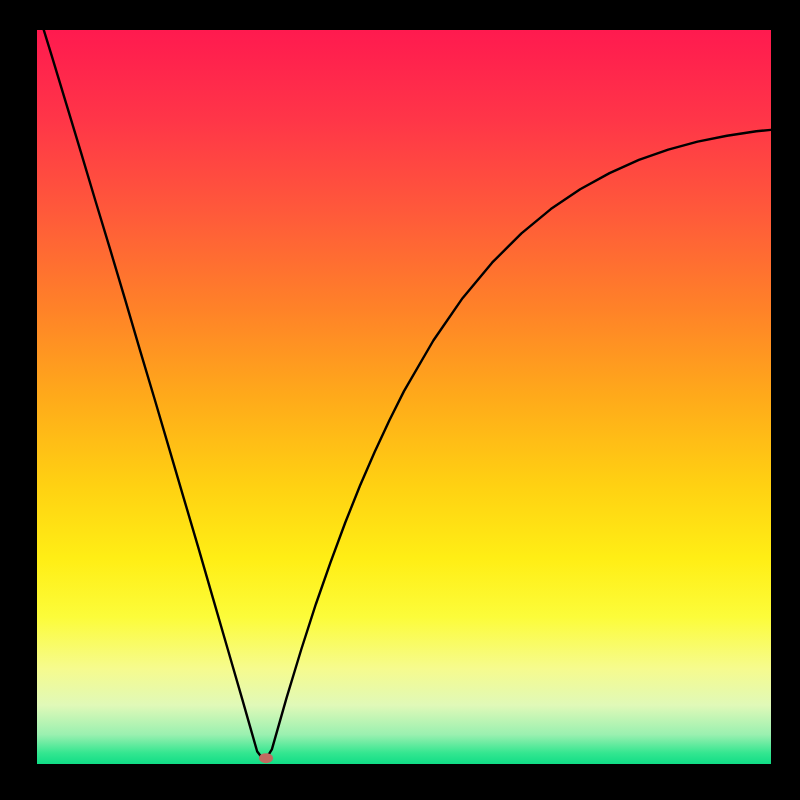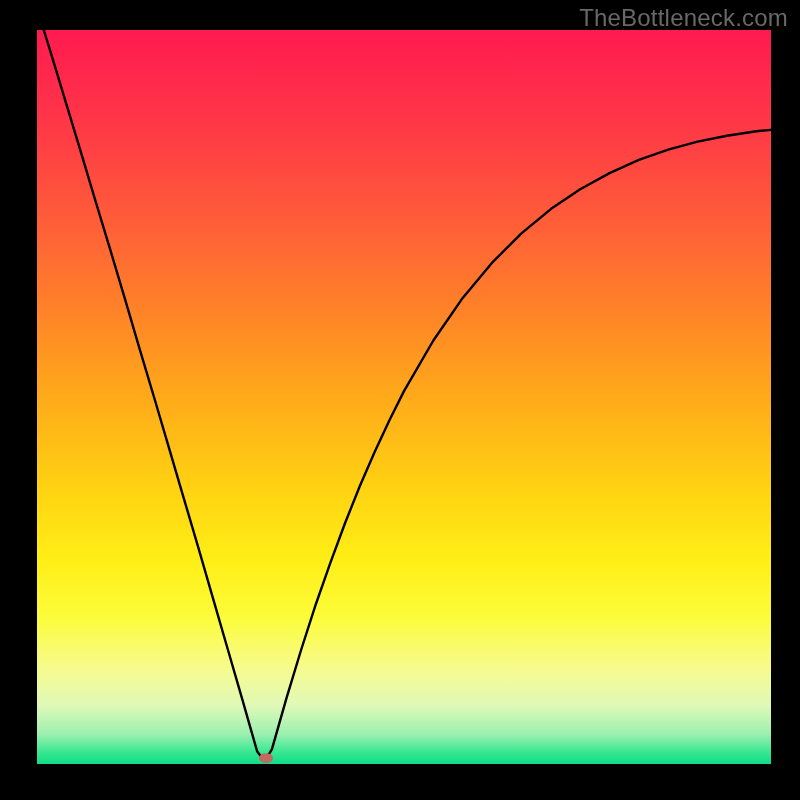--- a/index.html
+++ b/index.html
@@ -35,21 +35,20 @@
     height: 734px;
   }
   svg {
     display: block;
   }
 </style>
 </head>
 <body>
 
 <div class="frame">
-  <div class="watermark">TheBottleneck.com</div>
   <div class="plot-container">
     <svg width="734" height="734" viewBox="0 0 734 734" preserveAspectRatio="none">
       <defs>
         <linearGradient id="bg-grad" x1="0" y1="0" x2="0" y2="1">
             <stop offset="0.00%" stop-color="#ff1a4f"></stop>
             <stop offset="12.00%" stop-color="#ff3548"></stop>
             <stop offset="25.00%" stop-color="#ff5a3a"></stop>
             <stop offset="38.00%" stop-color="#ff8228"></stop>
             <stop offset="50.00%" stop-color="#ffaa1a"></stop>
             <stop offset="62.00%" stop-color="#ffd112"></stop>

